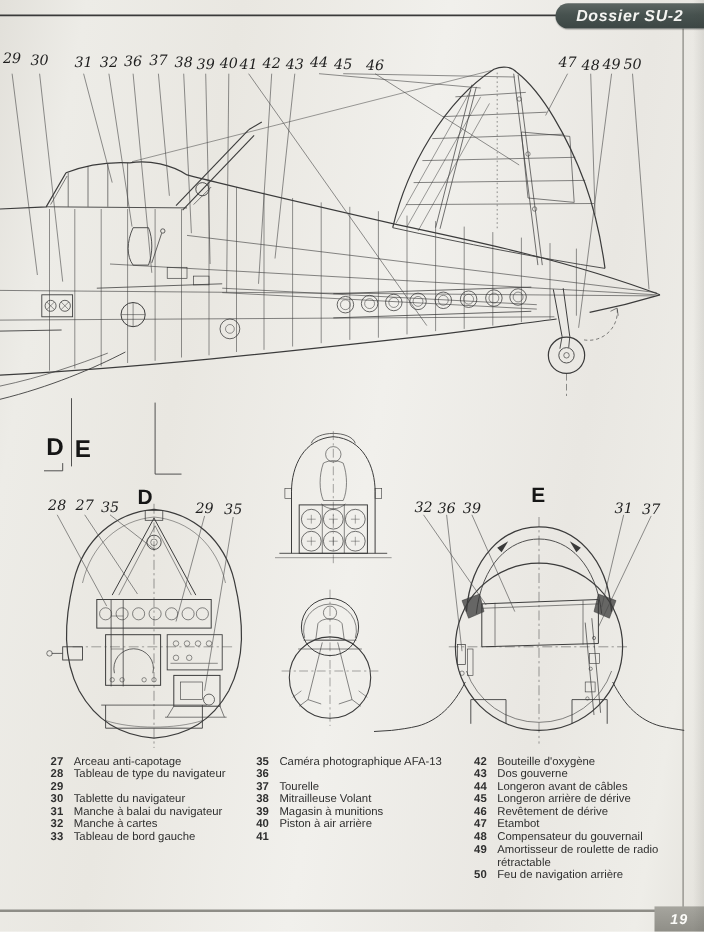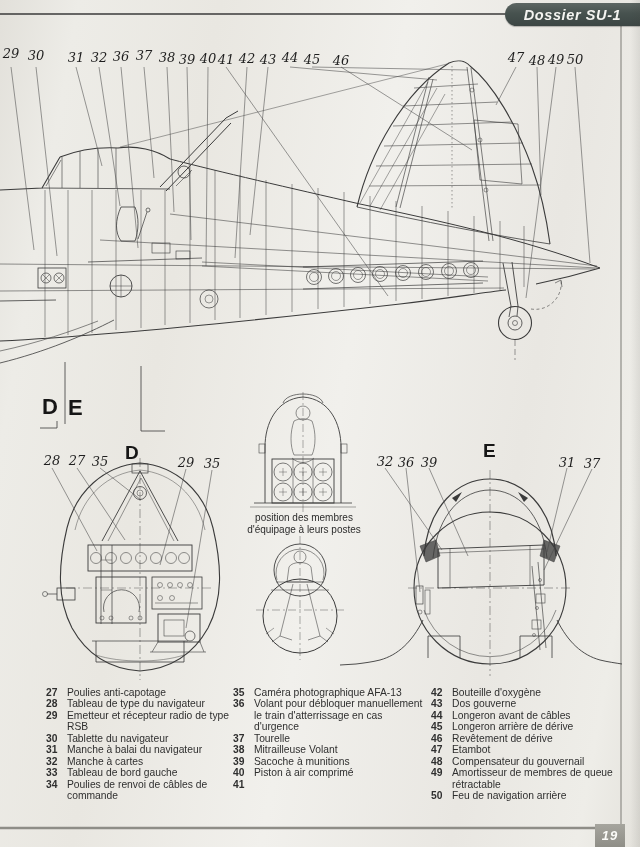--- a/index.html
+++ b/index.html
@@ -27,21 +27,21 @@
   .caption span{display:block;}
   
   .lcol{position:absolute;top:687px;font:10.3px/11.45px "Liberation Sans",sans-serif;color:#2f2f2f;}
   .lcol.c1{left:46px;width:186px;}
   .lcol.c2{left:233px;width:194px;}
   .lcol.c3{left:431px;width:186px;}
   .li{display:flex;align-items:flex-start;}
   .ln{flex:0 0 16px;font-weight:bold;margin-right:5px;}
   .lt{flex:1;}
   
-  .badge{position:absolute;left:595px;top:824px;width:30px;height:23px;
+  .badge{position:absolute;left:595px;top:824px;width:45px;height:23px;
     background:linear-gradient(180deg,#a6a59e 0%,#8f8e87 100%);
     display:flex;align-items:center;justify-content:center;}
   .badge span{font:bold italic 13px "Liberation Sans",sans-serif;color:#fbfbf8;letter-spacing:1px;}
 </style>
 </head>
 <body>
 
 <div class="page">
 
   <svg class="art" width="640" height="847" viewBox="0 0 640 847">
@@ -357,21 +357,21 @@
     <g stroke="#484848" stroke-width="0.55">
       <line x1="385" y1="468" x2="442" y2="550"></line>
         <line x1="406" y1="468" x2="420" y2="592"></line>
       <line x1="429" y1="468" x2="468" y2="556"></line>
         <line x1="567" y1="468" x2="547" y2="552"></line>
       <line x1="592" y1="469" x2="544" y2="570"></line>
     </g>
   </svg>
 
   <div class="banner">
-    <span>Dossier SU-1</span>
+    <span>Dossier SU-2</span>
   </div>
 
   <span class="co" style="left:11px;top:46px">29</span>
   <span class="co" style="left:36px;top:48px">30</span>
   <span class="co" style="left:76px;top:50px">31</span>
   <span class="co" style="left:99px;top:50px">32</span>
   <span class="co" style="left:121px;top:49px">36</span>
   <span class="co" style="left:144px;top:48px">37</span>
   <span class="co" style="left:167px;top:50px">38</span>
   <span class="co" style="left:187px;top:52px">39</span>
@@ -390,90 +390,80 @@
   <span class="marker" style="position:absolute;left:42px;top:394px">D</span>
   <span class="marker" style="position:absolute;left:68px;top:395px">E</span>
 
   <span class="biglab" style="left:125px;top:442px">D</span>
   <span class="co" style="left:52px;top:453px">28</span>
   <span class="co" style="left:77px;top:453px">27</span>
   <span class="co" style="left:100px;top:454px">35</span>
   <span class="co" style="left:186px;top:455px">29</span>
   <span class="co" style="left:212px;top:456px">35</span>
 
-  <div class="caption">
-    <span>position des membres</span>
-    <span>d'équipage à leurs postes</span>
-  </div>
 
   <span class="biglab" style="left:483px;top:440px">E</span>
   <span class="co" style="left:385px;top:454px">32</span>
   <span class="co" style="left:406px;top:455px">36</span>
   <span class="co" style="left:429px;top:455px">39</span>
   <span class="co" style="left:567px;top:455px">31</span>
   <span class="co" style="left:592px;top:456px">37</span>
 
   <div class="lcol c1">
     <div class="li">
         <span class="ln">27</span>
-        <span class="lt">Poulies anti-capotage</span>
+        <span class="lt">Arceau anti-capotage</span>
       </div>
     <div class="li">
         <span class="ln">28</span>
         <span class="lt">Tableau de type du navigateur</span>
       </div>
     <div class="li">
         <span class="ln">29</span>
-        <span class="lt">Emetteur et récepteur radio de type RSB</span>
       </div>
     <div class="li">
         <span class="ln">30</span>
         <span class="lt">Tablette du navigateur</span>
       </div>
     <div class="li">
         <span class="ln">31</span>
         <span class="lt">Manche à balai du navigateur</span>
       </div>
     <div class="li">
         <span class="ln">32</span>
         <span class="lt">Manche à cartes</span>
       </div>
     <div class="li">
         <span class="ln">33</span>
         <span class="lt">Tableau de bord gauche</span>
       </div>
-    <div class="li">
-        <span class="ln">34</span>
-        <span class="lt">Poulies de renvoi de câbles de commande</span>
-      </div>
   </div>
   <div class="lcol c2">
     <div class="li">
         <span class="ln">35</span>
         <span class="lt">Caméra photographique AFA-13</span>
       </div>
     <div class="li">
         <span class="ln">36</span>
-        <span class="lt">Volant pour débloquer manuellement le train d'atterrissage en cas d'urgence</span>
       </div>
     <div class="li">
         <span class="ln">37</span>
         <span class="lt">Tourelle</span>
       </div>
     <div class="li">
         <span class="ln">38</span>
         <span class="lt">Mitrailleuse Volant</span>
       </div>
     <div class="li">
         <span class="ln">39</span>
-        <span class="lt">Sacoche à munitions</span>
+        <span class="lt">Magasin à munitions</span>
       </div>
     <div class="li">
         <span class="ln">40</span>
-        <span class="lt">Piston à air comprimé</span>
+        <span class="lt">Piston à air arrière</span>
       </div>
     <div class="li">
         <span class="ln">41</span>
       </div>
   </div>
   <div class="lcol c3">
     <div class="li">
         <span class="ln">42</span>
         <span class="lt">Bouteille d'oxygène</span>
       </div>
@@ -496,21 +486,21 @@
     <div class="li">
         <span class="ln">47</span>
         <span class="lt">Etambot</span>
       </div>
     <div class="li">
         <span class="ln">48</span>
         <span class="lt">Compensateur du gouvernail</span>
       </div>
     <div class="li">
         <span class="ln">49</span>
-        <span class="lt">Amortisseur de membres de queue rétractable</span>
+        <span class="lt">Amortisseur de roulette de radio rétractable</span>
       </div>
     <div class="li">
         <span class="ln">50</span>
         <span class="lt">Feu de navigation arrière</span>
       </div>
   </div>
 
   <div class="badge">
     <span>19</span>
   </div>

